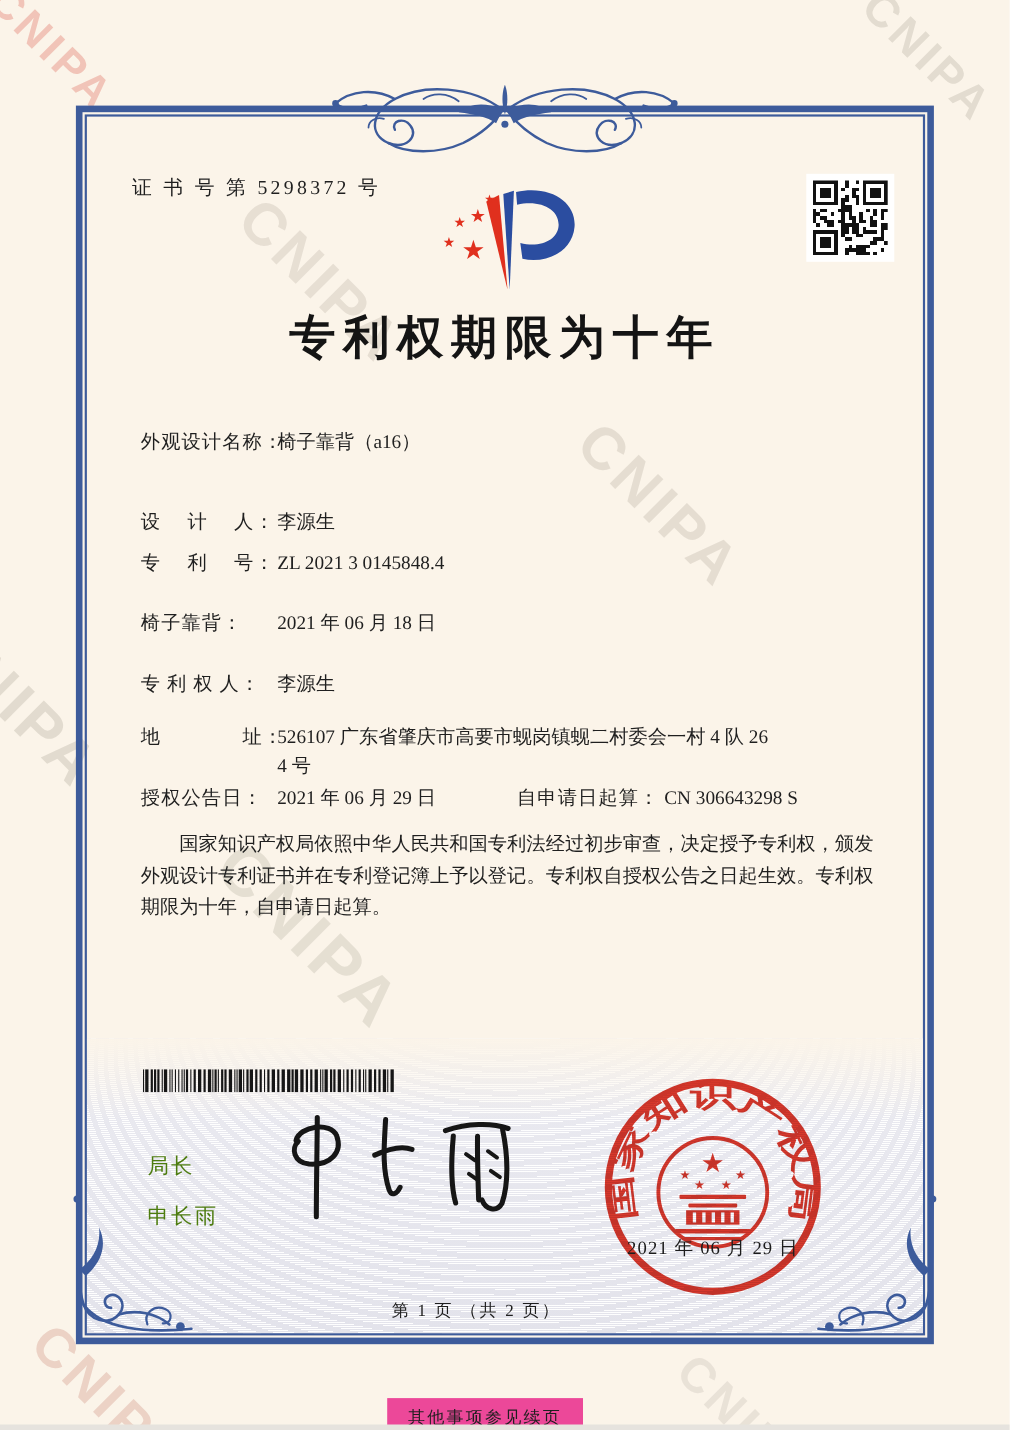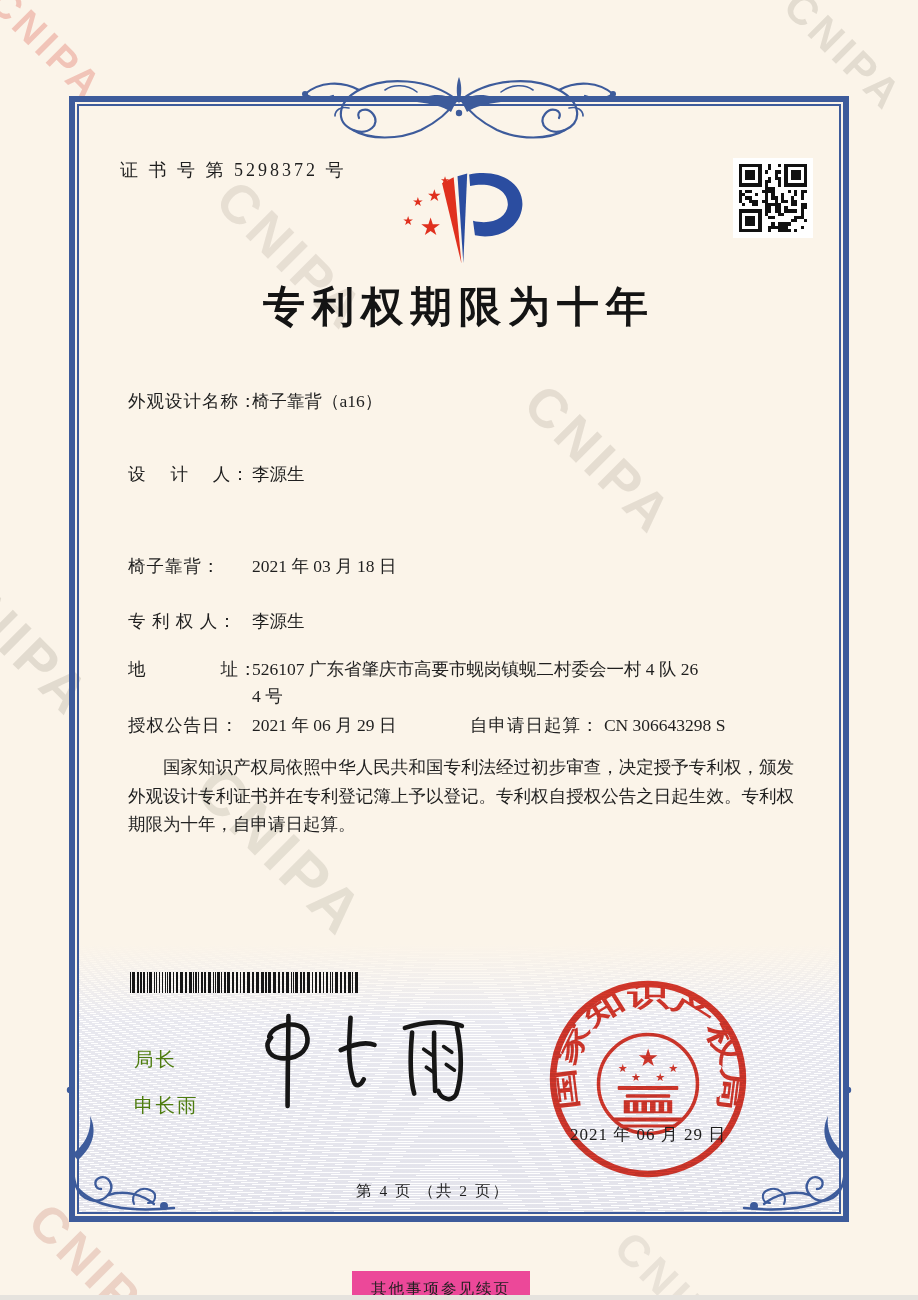--- a/index.html
+++ b/index.html
@@ -262,23 +262,27 @@
   <div class="title">专利权期限为十年</div>
 
   <div class="row" style="top:388px;">
     <span class="lbl">外观设计名称：</span>
     <span class="val">椅子靠背（a16）</span>
   </div>
   <div class="row" style="top:443px;margin-top:18px;">
     <span class="lbl">设　 计　 人：</span>
     <span class="val">李源生</span>
   </div>
+  <div class="row" style="top:498px;">
+    <span class="lbl">专　 利　 号：</span>
+    <span class="val">ZL 2021 3 0145848.4</span>
+  </div>
   <div class="row" style="top:553px;">
     <span class="lbl">椅子靠背：</span>
-    <span class="val">2021 年 03 月 18 日</span>
+    <span class="val">2021 年 06 月 18 日</span>
   </div>
   <div class="row" style="top:608px;">
     <span class="lbl">专 利 权 人：</span>
     <span class="val">李源生</span>
   </div>
   <div class="row" style="top:656px;">
     <span class="lbl">地　　　　址：</span>
     <span class="val">526107 广东省肇庆市高要市蚬岗镇蚬二村委会一村 4 队 26
 4 号</span>
   </div>
@@ -405,16 +409,16 @@
         <rect x="100" y="124" width="3" height="9"></rect>
           <rect x="108.5" y="124" width="3" height="9"></rect>
         <rect x="117" y="124" width="3" height="9"></rect>
       </g>
       <rect x="67" y="139" width="68" height="4" rx="1"></rect>
       <rect x="73" y="146" width="56" height="3" rx="1"></rect>
     </g>
   </svg>
   <div class="seal-date">2021 年 06 月 29 日</div>
 
-  <div class="page-num">第 4 页 （共 2 页）</div>
+  <div class="page-num">第 1 页 （共 2 页）</div>
   <div class="cont-box">其他事项参见续页</div>
   <div class="bottom-edge"></div>
 </div>
 
 </body></html>

